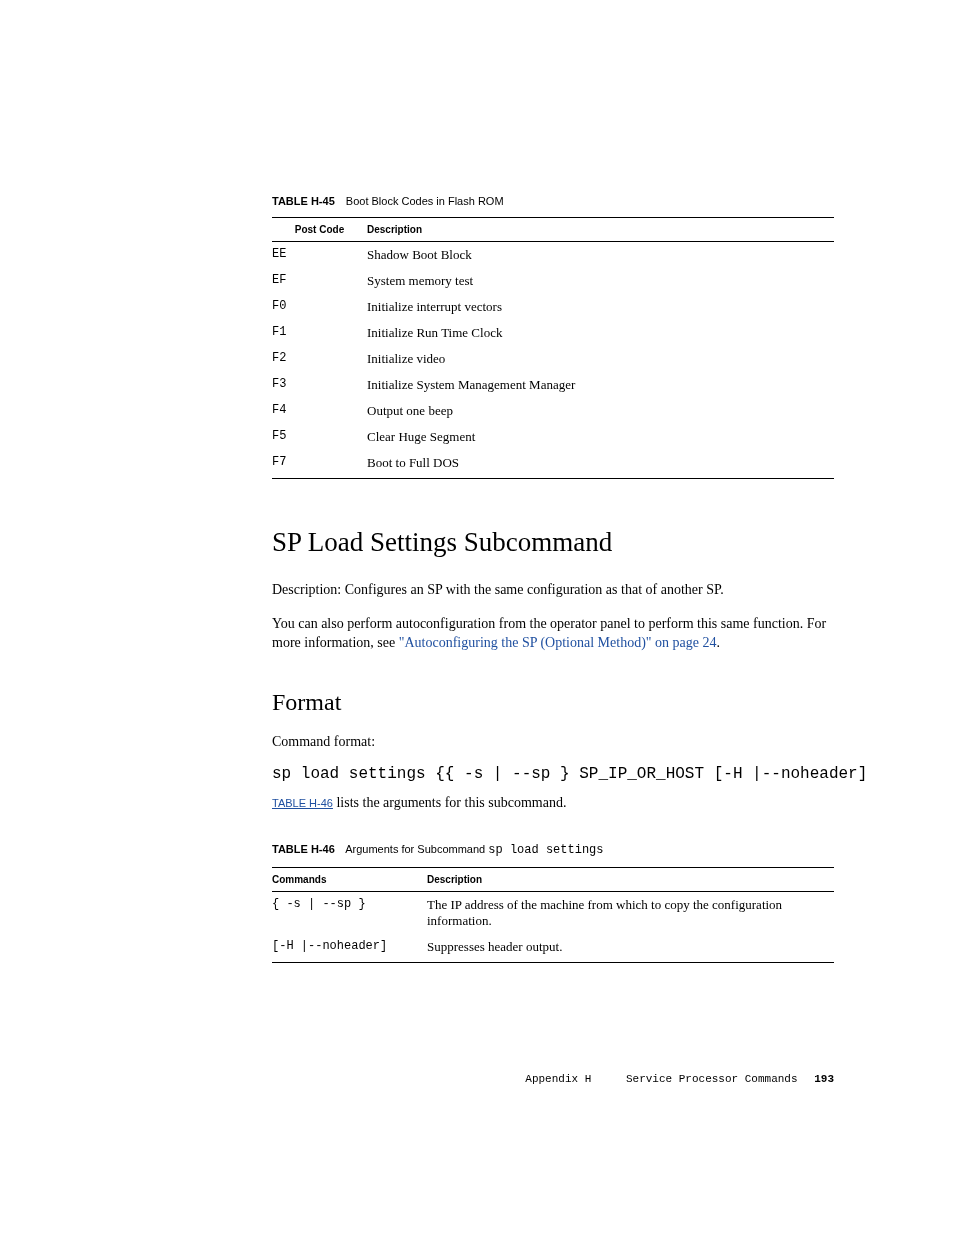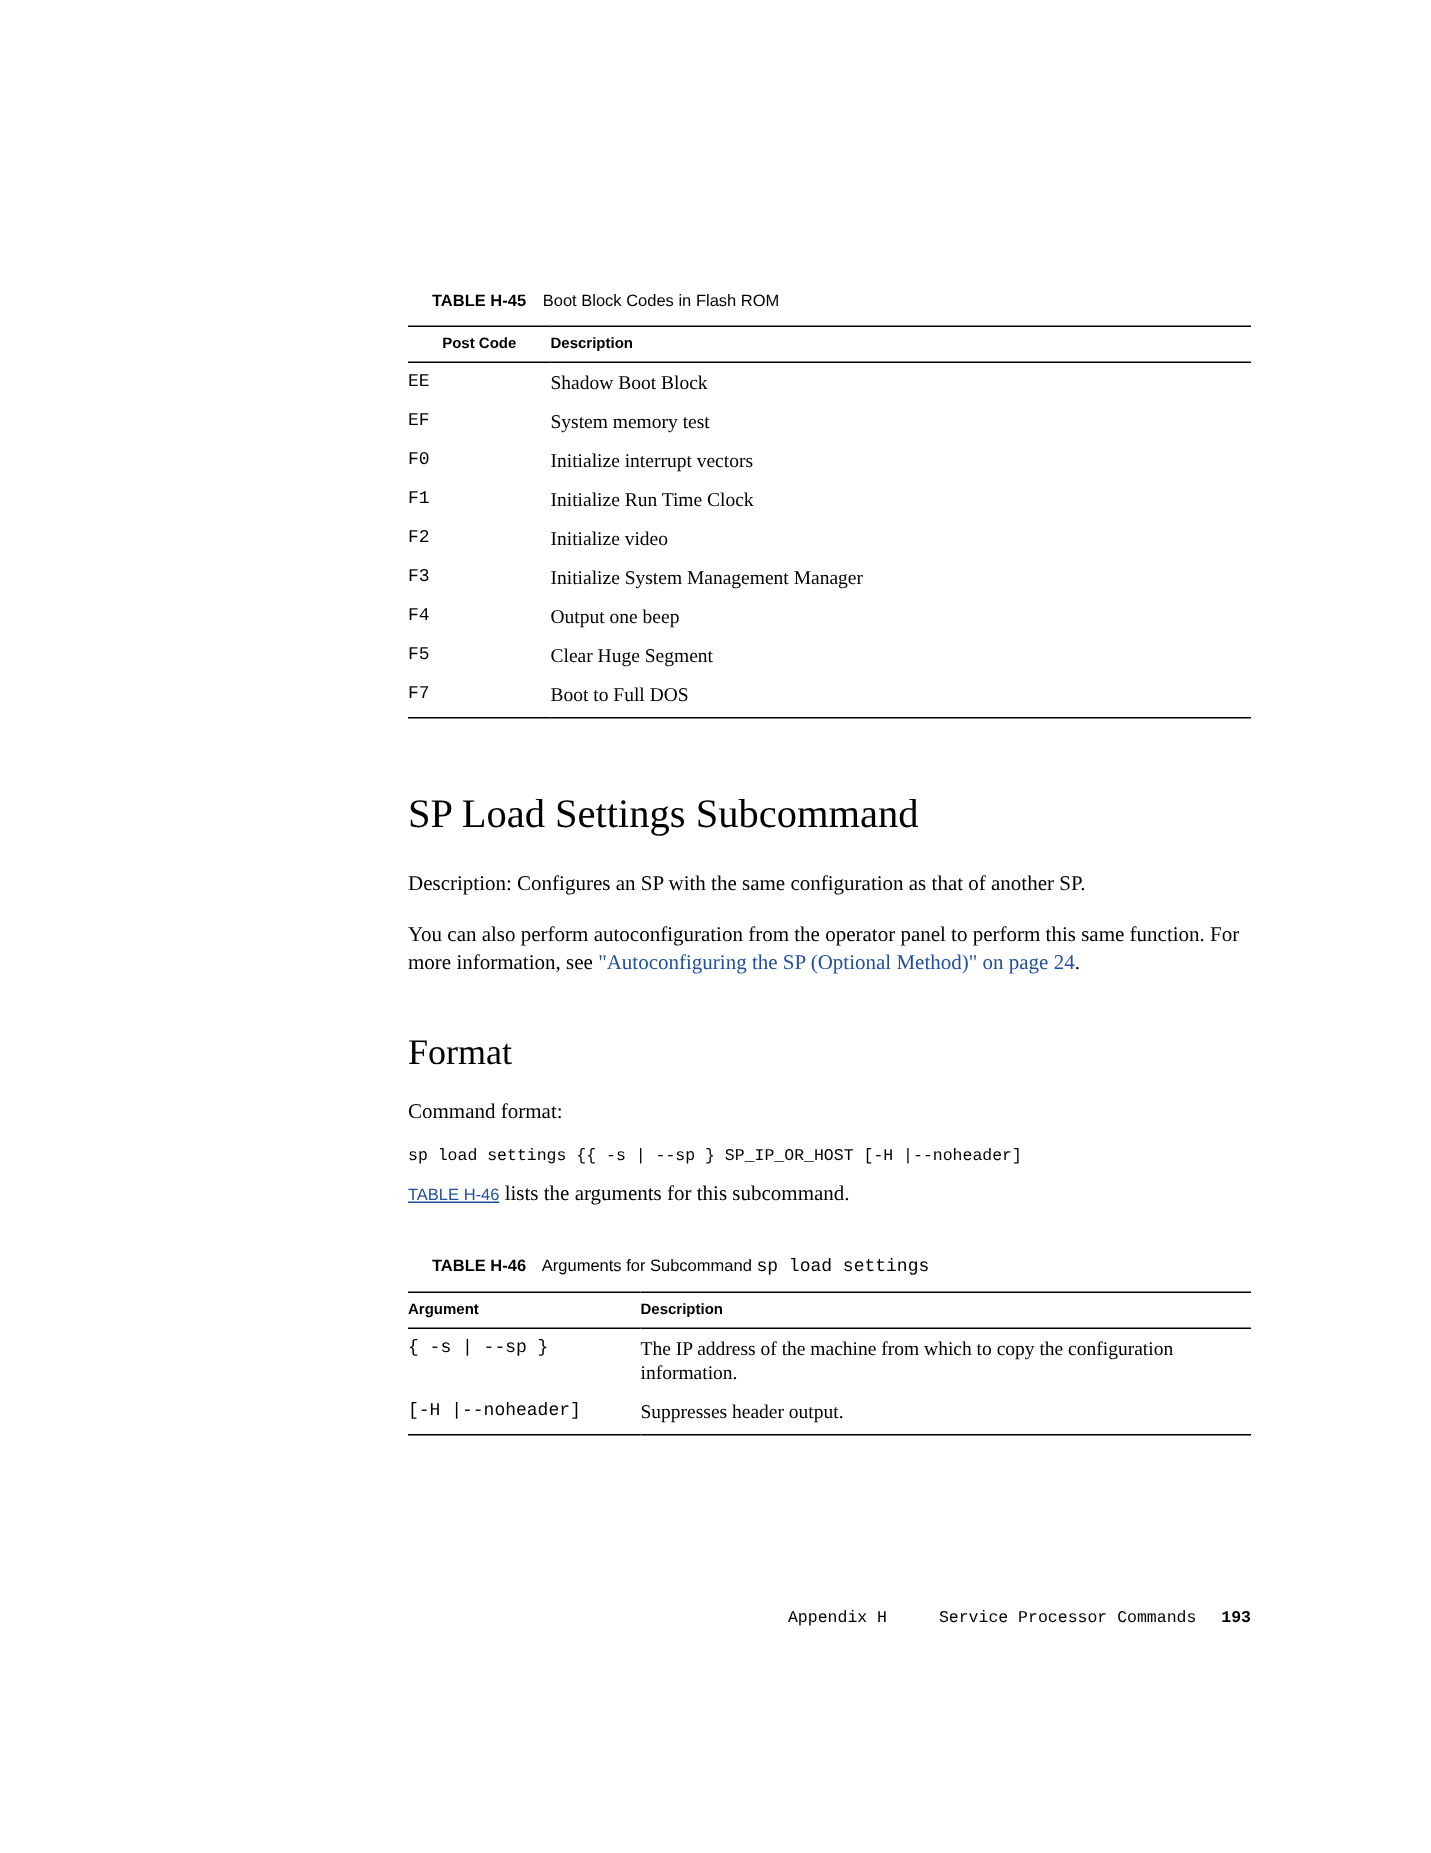--- a/index.html
+++ b/index.html
@@ -11,21 +11,20 @@
     height: 1235px;
     position: relative;
   }
   .page {
     padding: 195px 120px 0 272px;
   }
   .table-caption {
     font-family: Arial, Helvetica, sans-serif;
     font-size: 11px;
     margin-bottom: 10px;
-    margin-left: 16px;
   }
   .table-caption .label {
     font-weight: bold;
     margin-right: 8px;
   }
   .table-caption .mono-inline {
     font-family: 'Courier New', monospace;
     font-size: 12px;
   }
   table {
@@ -74,21 +73,21 @@
   }
   h2 {
     font-family: Georgia, 'Times New Roman', serif;
     font-weight: normal;
     font-size: 24px;
     margin-top: 36px;
     margin-bottom: 16px;
   }
   p.cmd {
     font-family: 'Courier New', monospace;
-    font-size: 11px;
+    font-size: 16px;
     margin-bottom: 10px;
     white-space: pre;
   }
   .footer {
     position: absolute;
     bottom: 150px;
     right: 120px;
     font-family: Liberation Mono, monospace;
     font-size: 11px;
     text-align: right;
@@ -177,21 +176,21 @@
   </p>
 
   <div class="table-caption" style="margin-top:30px">
     <span class="label">TABLE H-46</span>
     <span>Arguments for Subcommand </span><span class="mono-inline">sp load settings</span>
   </div>
 
   <table>
     <thead>
       <tr>
-        <th class="col-arg">Argument</th>
+        <th class="col-arg">Commands</th>
         <th>Description</th>
       </tr>
     </thead>
     <tbody>
       <tr>
           <td class="mono">{ -s | --sp }</td>
           <td>The IP address of the machine from which to copy the configuration information.</td>
         </tr>
       <tr>
           <td class="mono">[-H |--noheader]</td>

